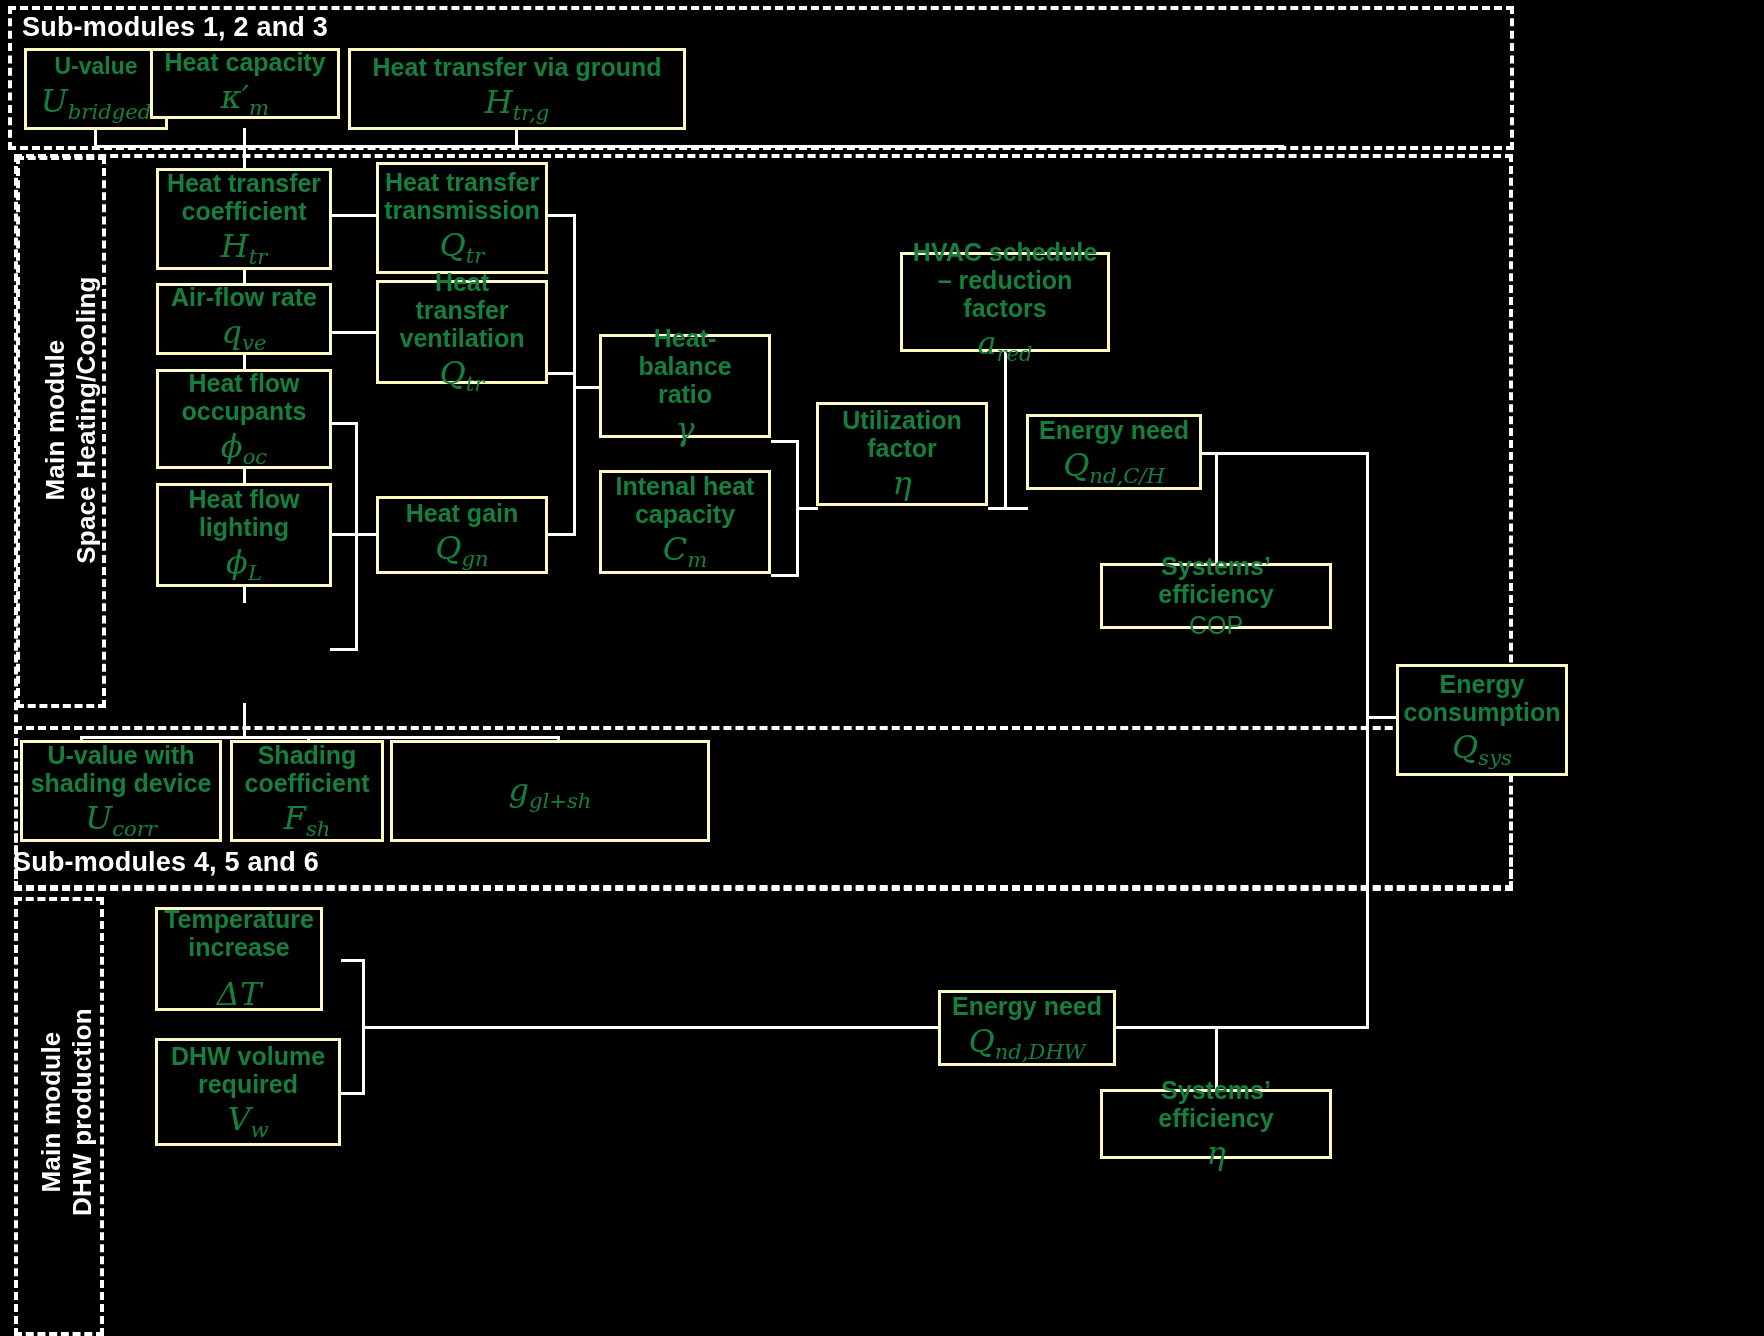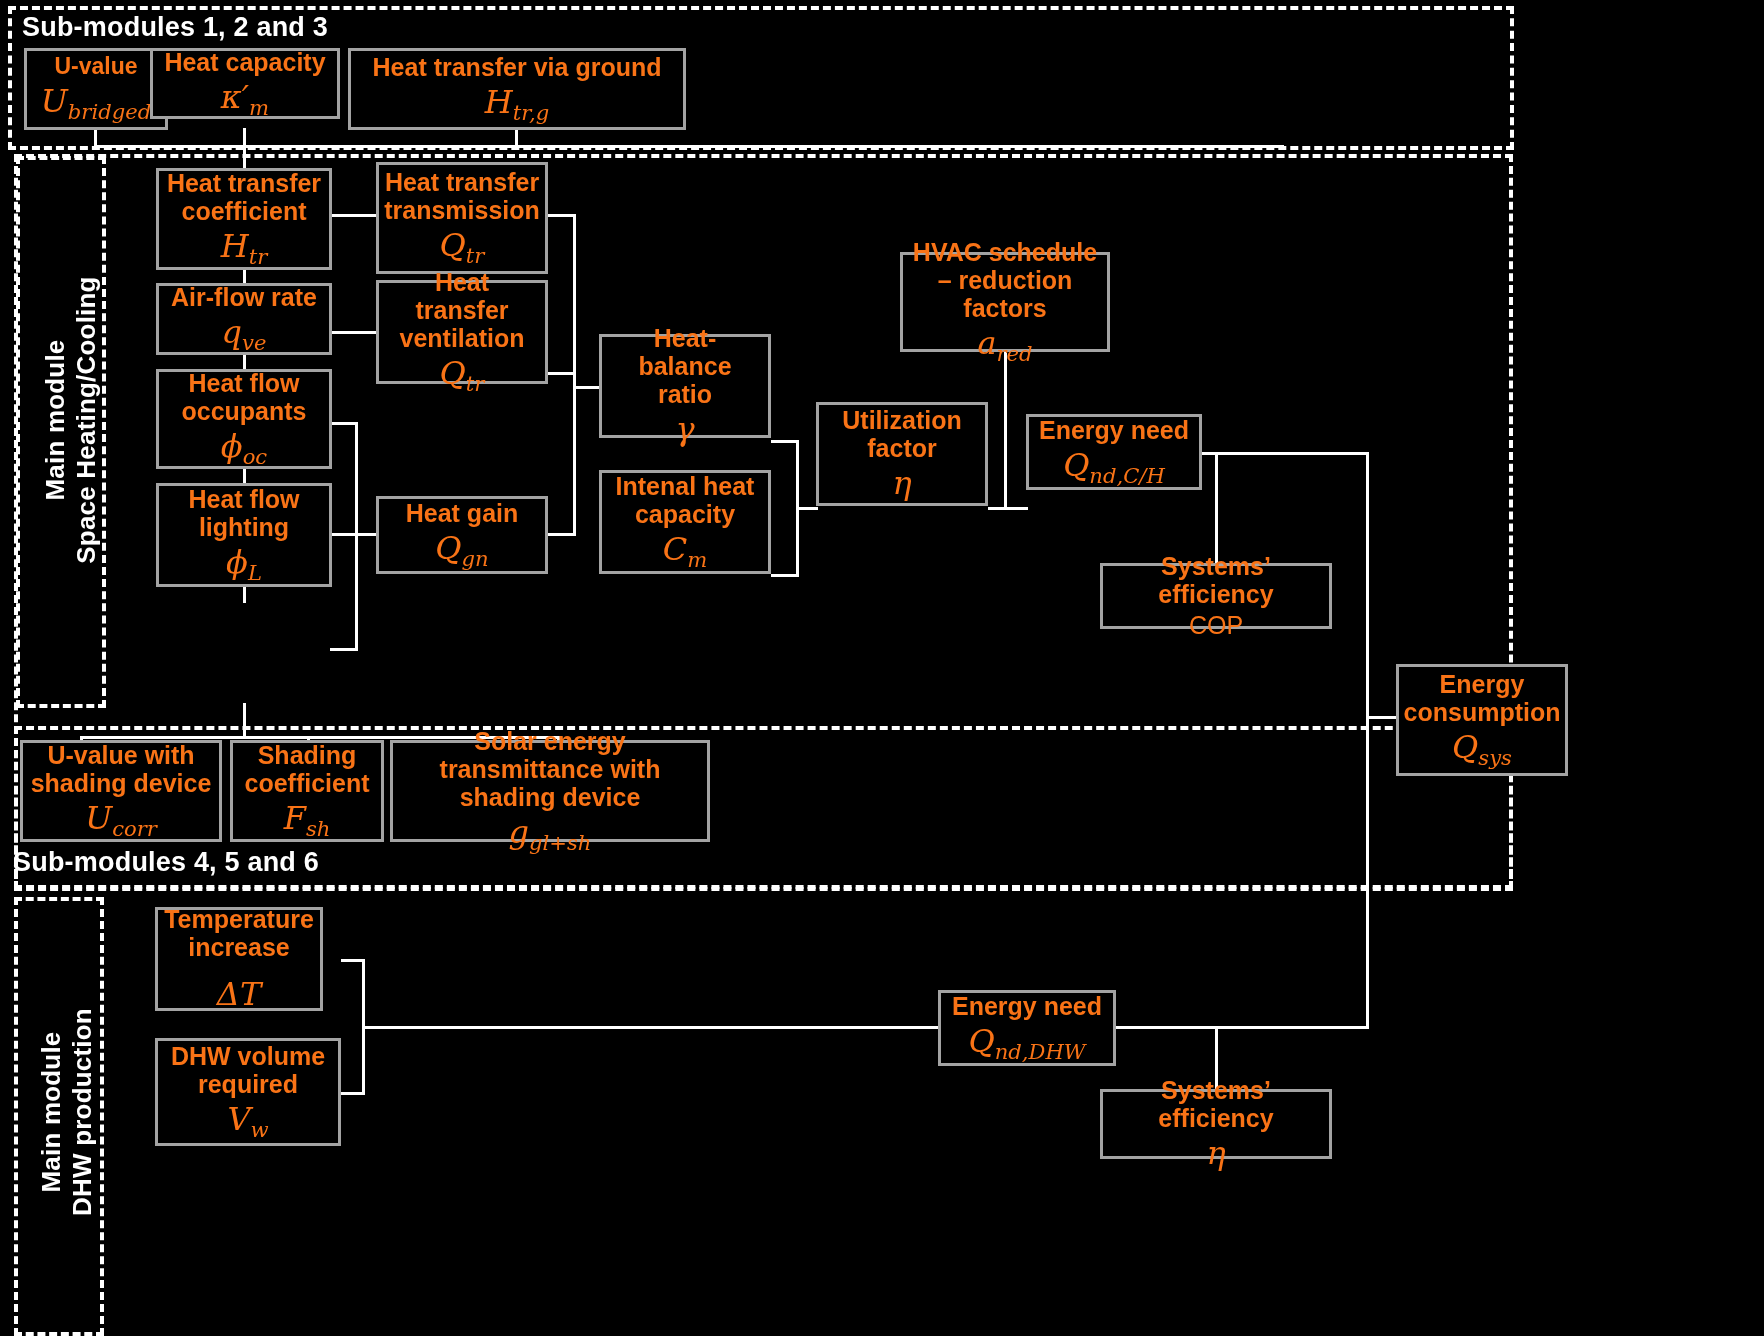--- a/index.html
+++ b/index.html
@@ -5,23 +5,23 @@
   html,body{margin:0;padding:0;background:#000;}
   body{width:1764px;height:1336px;font-family:"Liberation Sans",sans-serif;}
   #stage{position:relative;width:1764px;height:1336px;background:#000;overflow:hidden;}
 
   
   .dashgroup{position:absolute;border:4px dashed #ffffff;box-sizing:border-box;}
   .dashlabel{position:absolute;color:#fff;font-weight:bold;font-size:27px;letter-spacing:.2px;white-space:nowrap;}
   .dashlabel.vert{transform:rotate(-90deg);transform-origin:left top;text-align:center;}
 
   
-  .node{position:absolute;border:3px solid #a3a3a3;box-sizing:border-box;background:#000;
+  .node{position:absolute;border:3px solid #fef9c3;box-sizing:border-box;background:#000;
         display:flex;flex-direction:column;align-items:center;justify-content:center;
-        color:#f97316;text-align:center;z-index:5;}
+        color:#15803d;text-align:center;z-index:5;}
   .node .ttl{font-weight:bold;font-size:25px;line-height:1.12;padding:0 6px;}
   .node .sym{font-family:"DejaVu Serif",serif;font-style:italic;font-size:32px;line-height:1.1;margin-top:4px;}
   .node .sym.plain{font-style:normal;font-family:"Liberation Sans",sans-serif;font-size:25px;}
   .node .sym sub{font-size:.66em;font-style:italic;}
   .node.small .ttl{font-size:23px;}
 
   
   .ln{position:absolute;background:#ffffff;z-index:2;}
   .lnh{height:3px;}
   .lnv{width:3px;}
@@ -232,21 +232,20 @@
   </div>
 
   <div class="node" style="left:230px;top:740px;width:154px;height:102px;">
     <div class="ttl">Shading coefficient</div>
     <div class="sym">
       <span>F</span><sub>sh</sub>
     </div>
   </div>
 
   <div class="node" style="left:390px;top:740px;width:320px;height:102px;">
-    <div class="ttl">Solar energy transmittance with shading device</div>
     <div class="sym">
       <span>g</span><sub>gl+sh</sub>
     </div>
   </div>
 
   <div class="node" style="left:155px;top:907px;width:168px;height:104px;gap:12px;">
     <div class="ttl">Temperature increase</div>
     <div class="sym">ΔT</div>
   </div>
 

